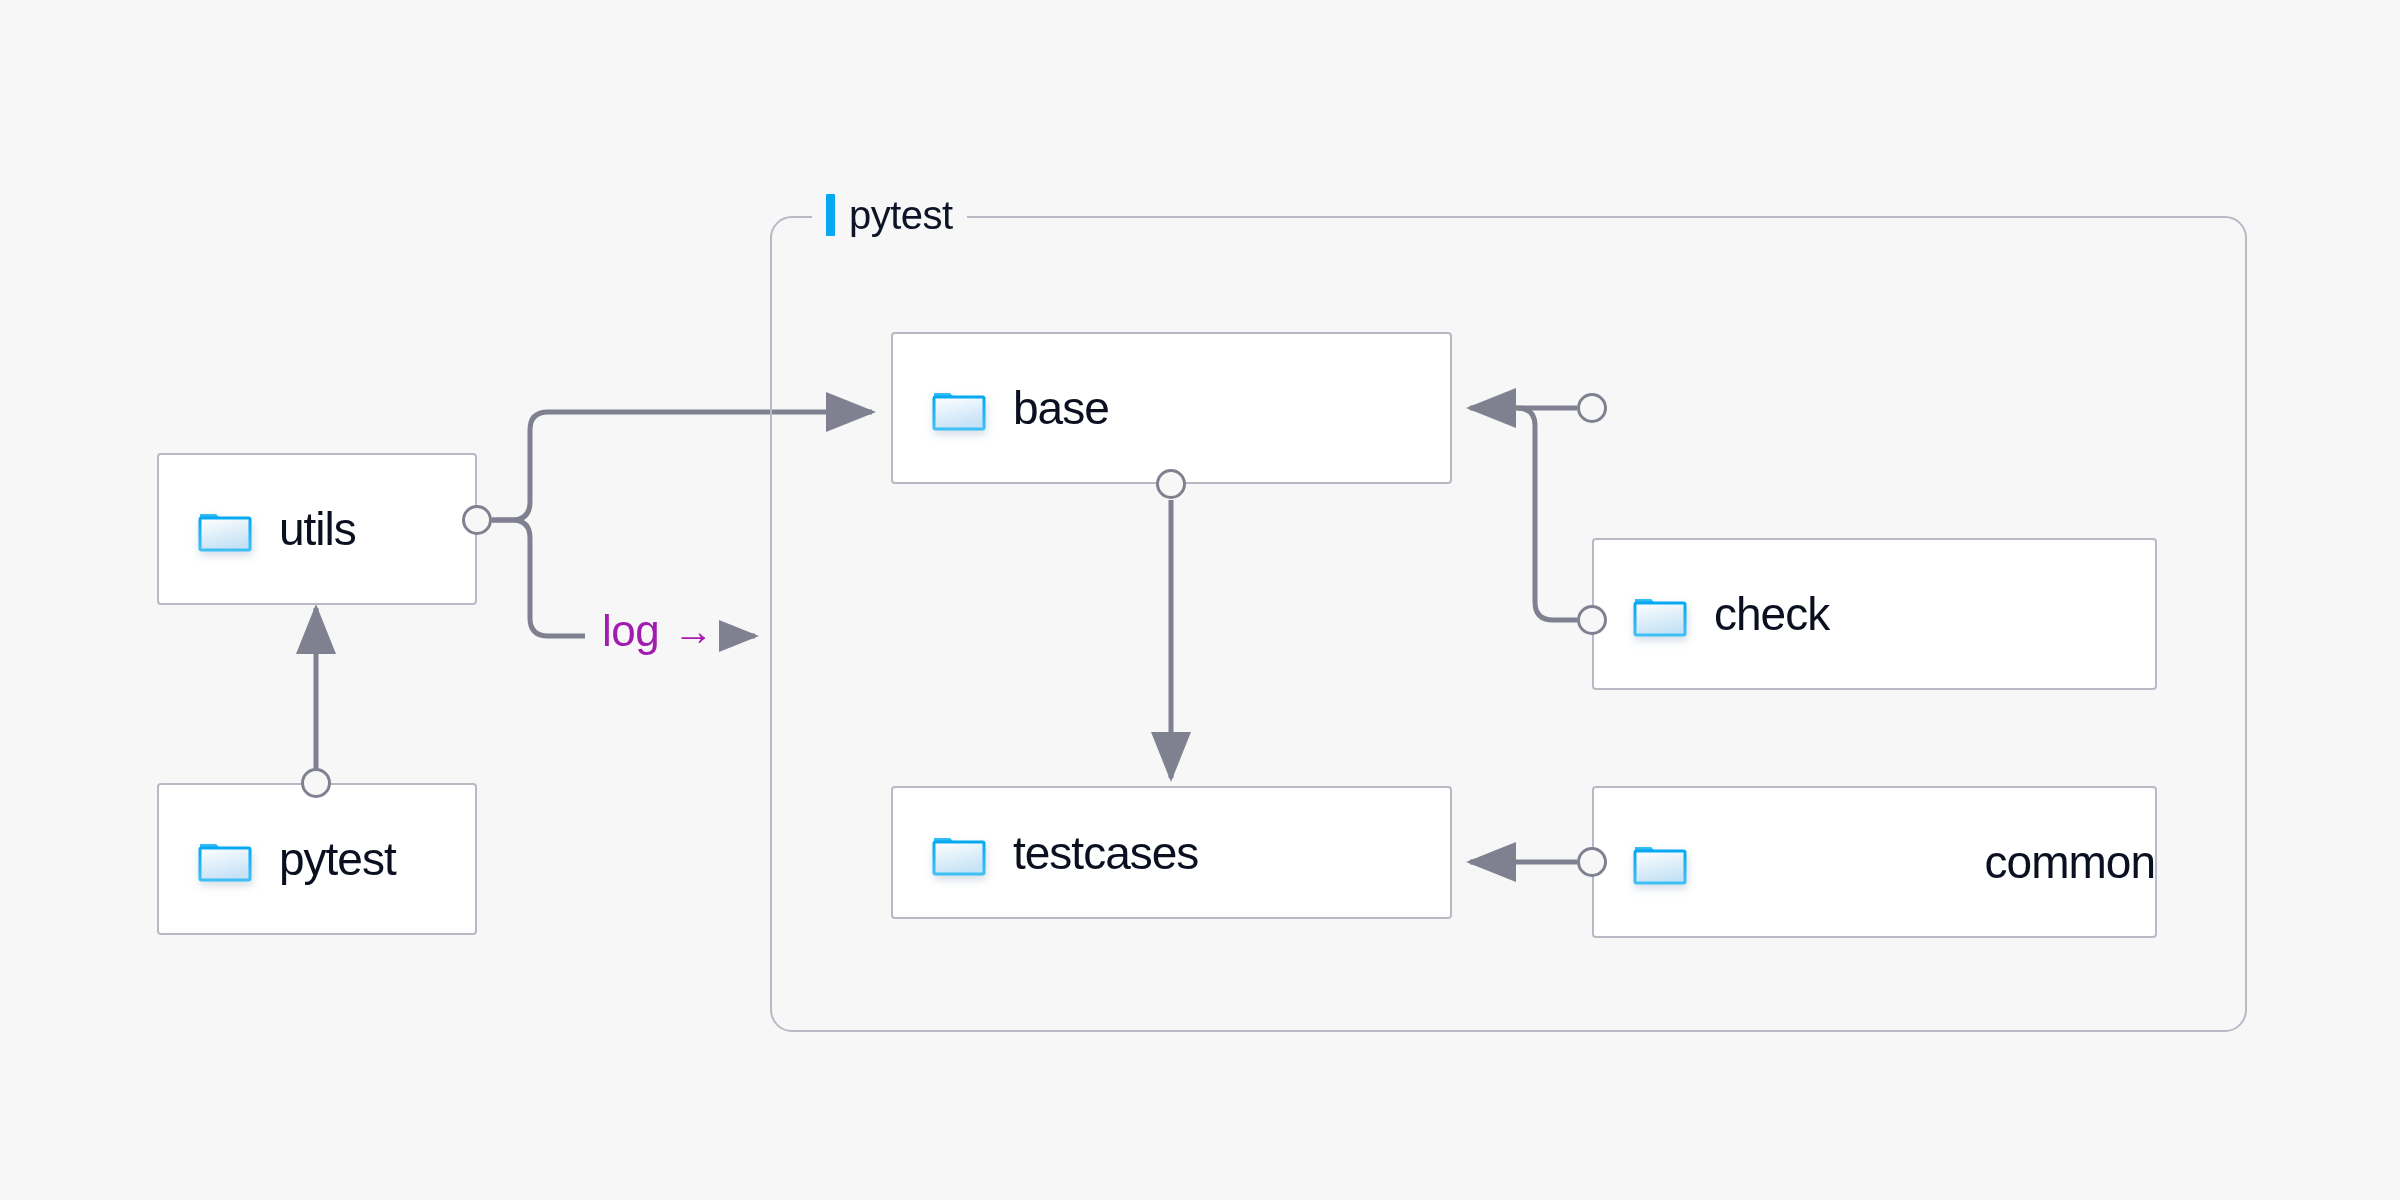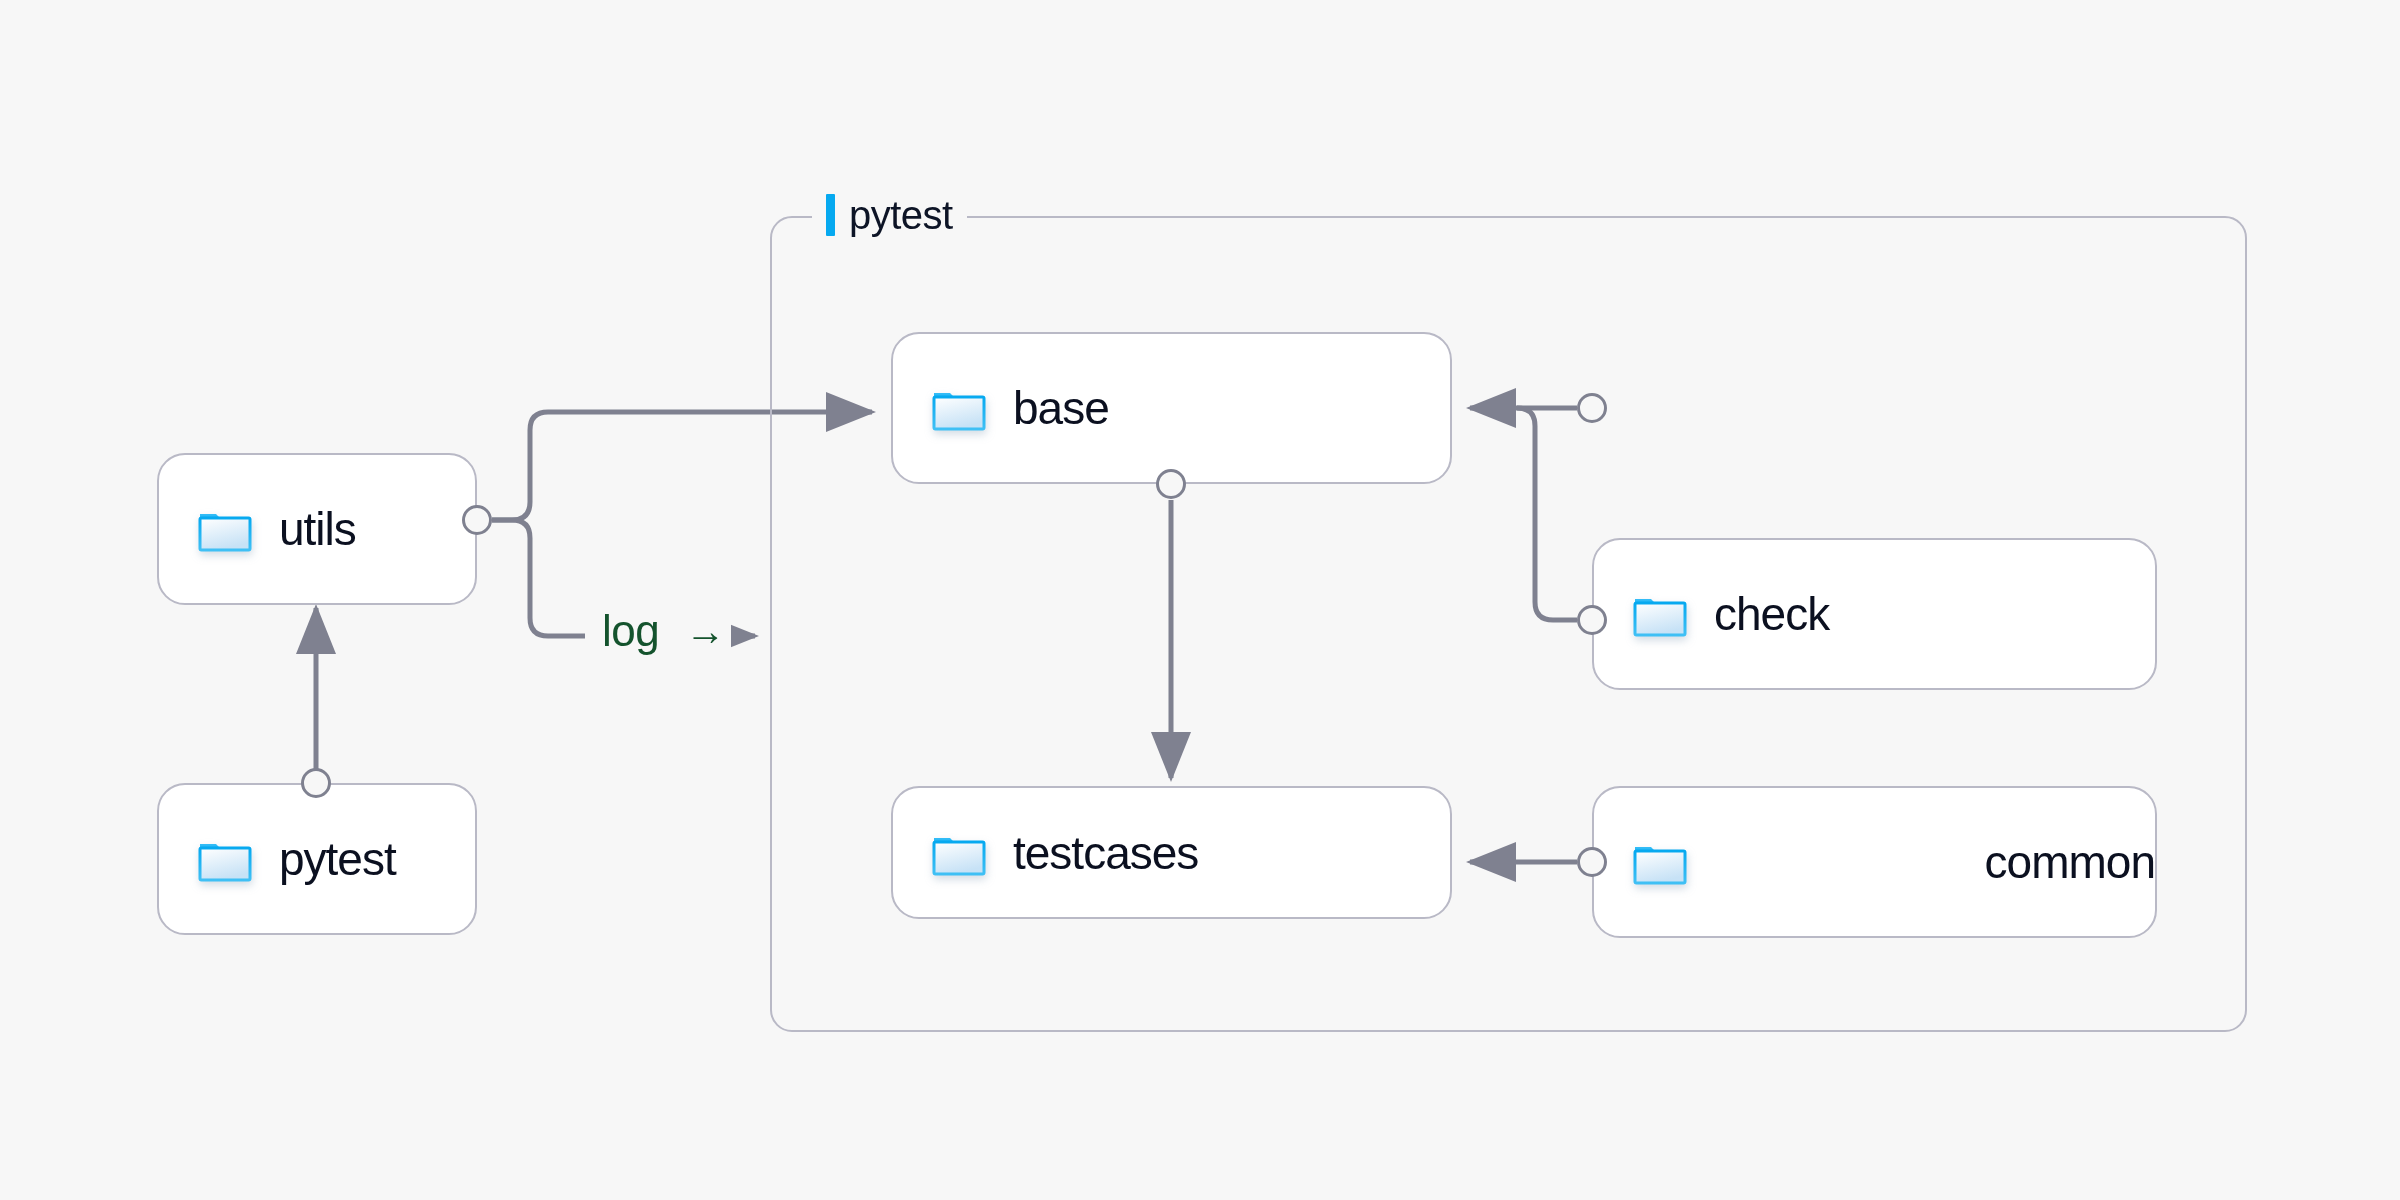--- a/index.html
+++ b/index.html
@@ -54,21 +54,21 @@
     letter-spacing: -0.5px;
     white-space: nowrap;
   }
 
   
   .node {
     position: absolute;
     box-sizing: border-box;
     background: #ffffff;
     border: 2px solid #b9b9c6;
-    border-radius: 28px;
+    border-radius: 4px;
     display: flex;
     align-items: center;
     padding-left: 38px;
     gap: 26px;
   }
   .node-label {
     font-size: 46px;
     color: #0b1020;
     letter-spacing: -1px;
     white-space: nowrap;
@@ -92,22 +92,22 @@
     background: #f7f7f7;
     border: 3px solid #7f8190;
     box-sizing: border-box;
   }
 
   
   .edge-label {
     position: absolute;
     display: flex;
     align-items: center;
-    gap: 26px;
-    color: #14532d;
+    gap: 14px;
+    color: #a21caf;
     font-size: 44px;
     letter-spacing: -0.5px;
     background: #f7f7f7;
     padding: 0 6px;
     white-space: nowrap;
   }
   .edge-label .mini-arrow {
     display: inline-block;
     font-size: 40px;
     line-height: 1;

